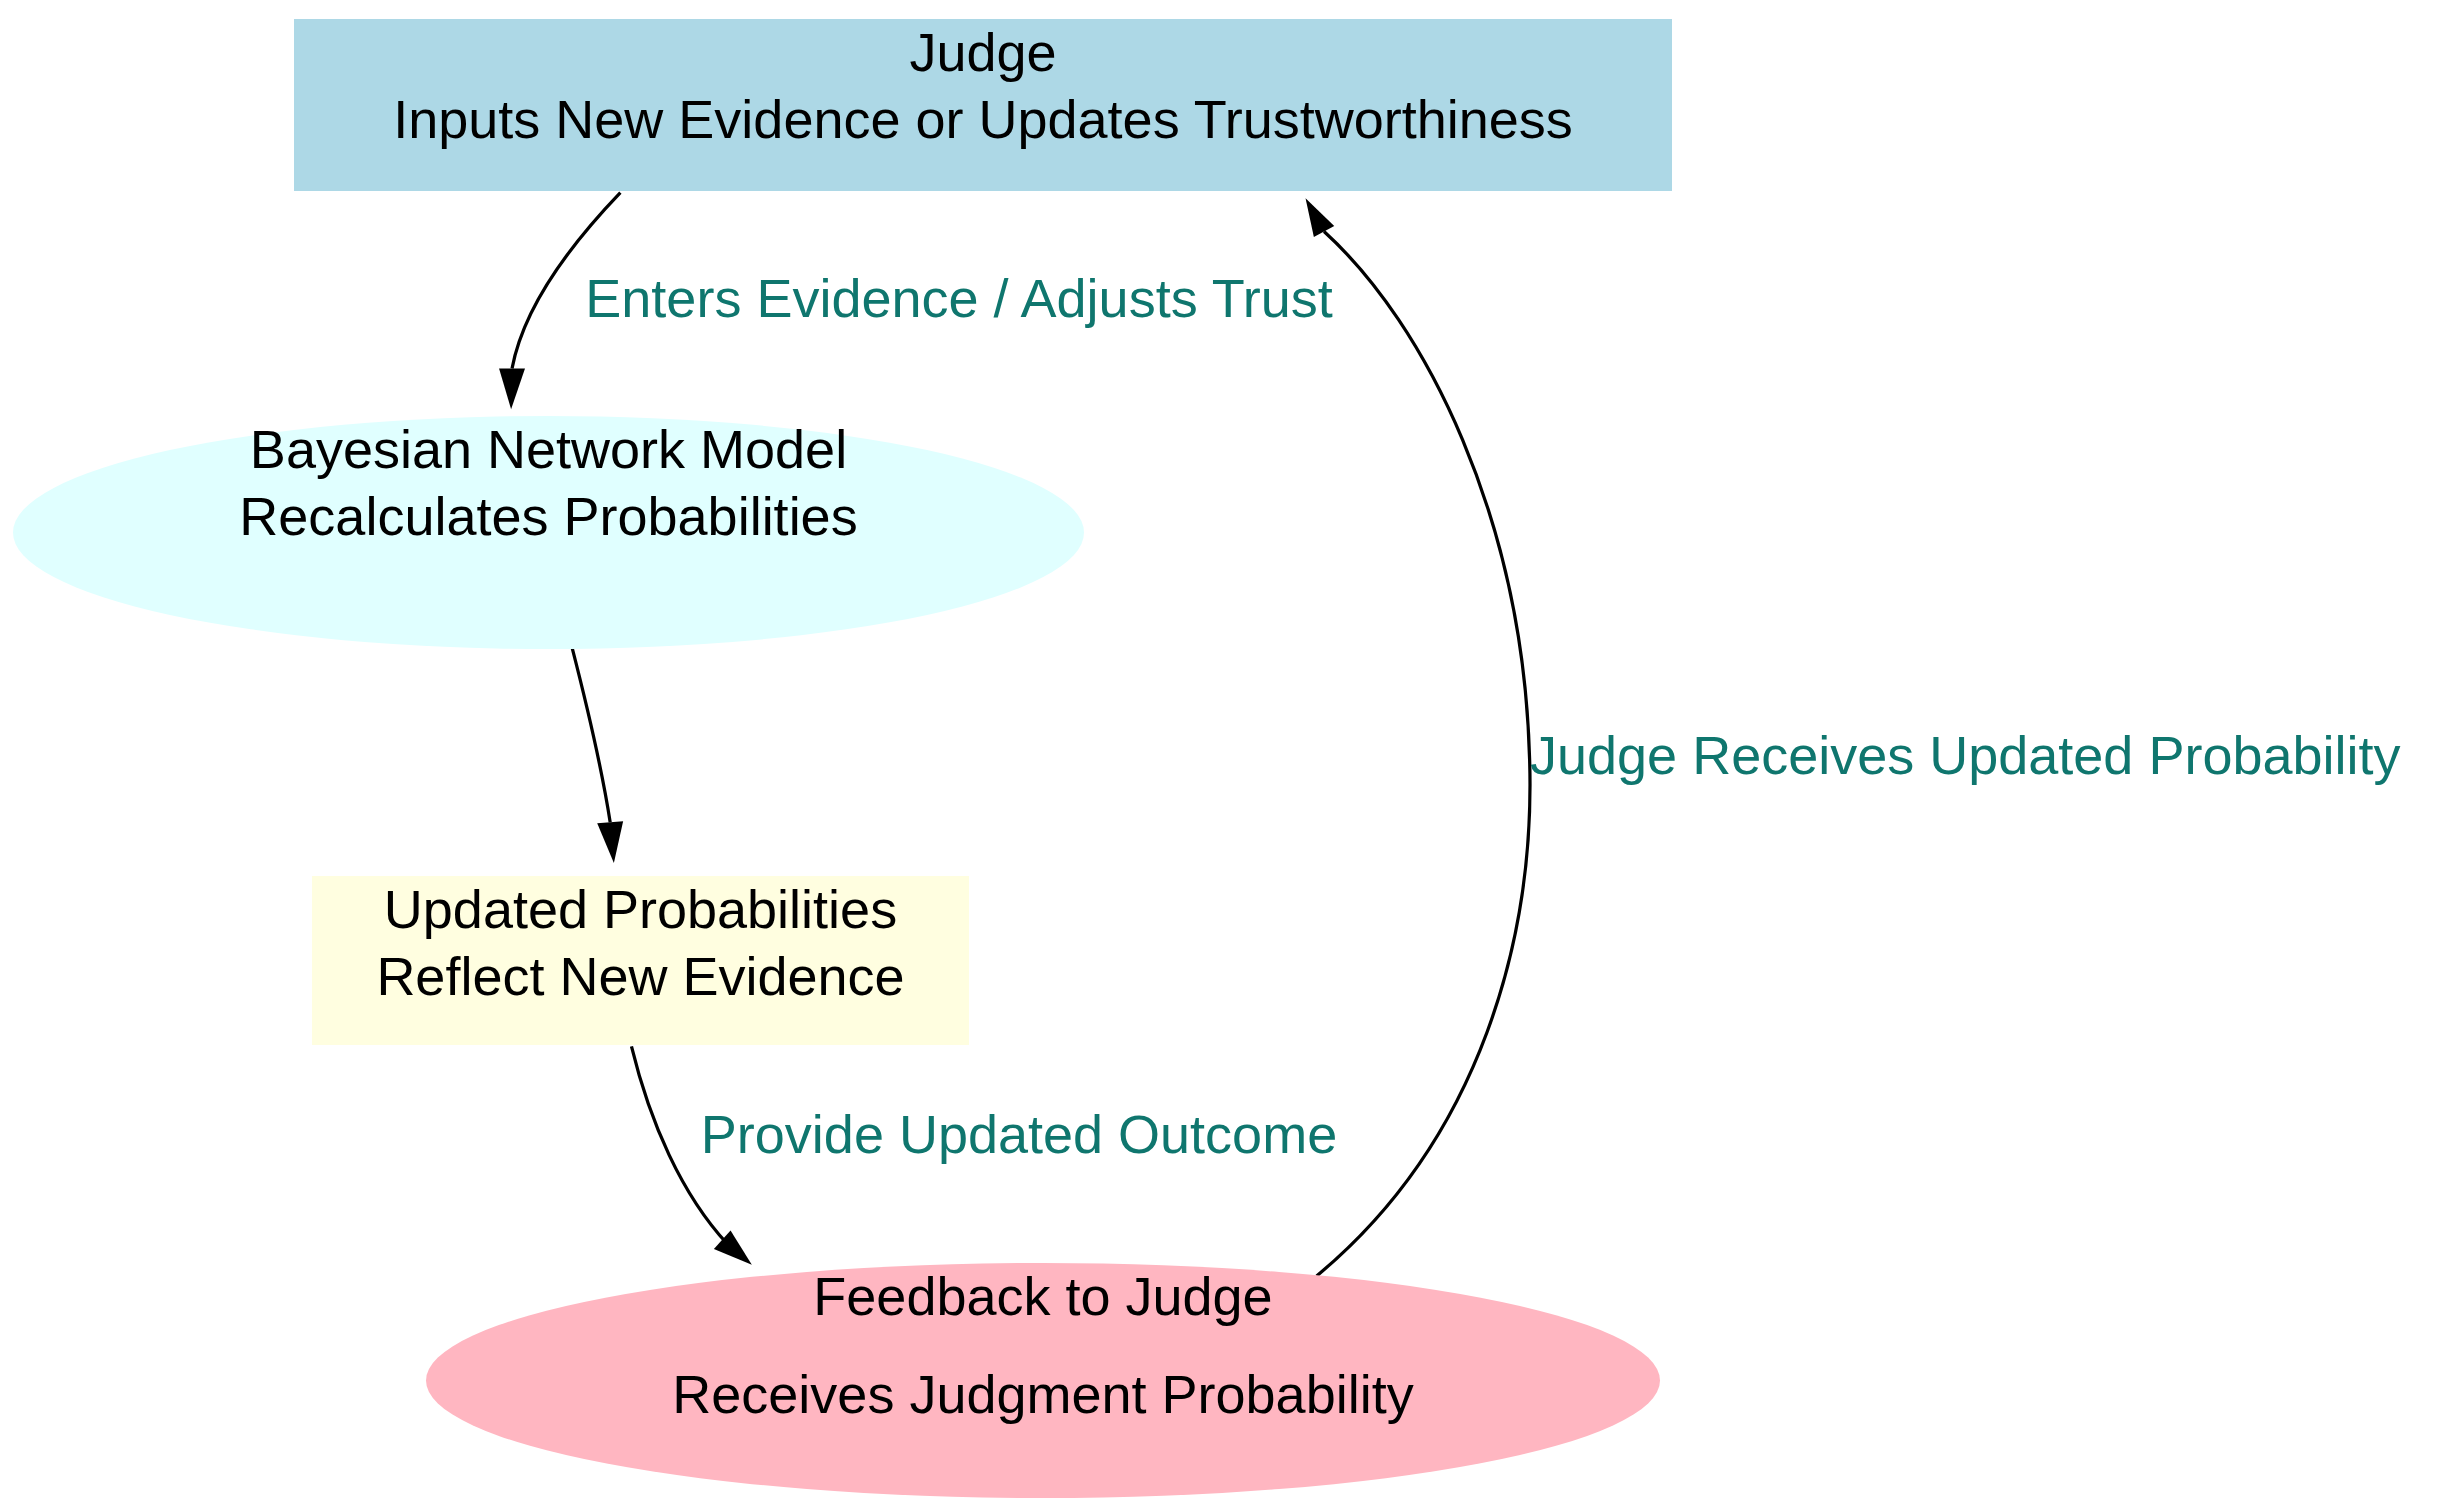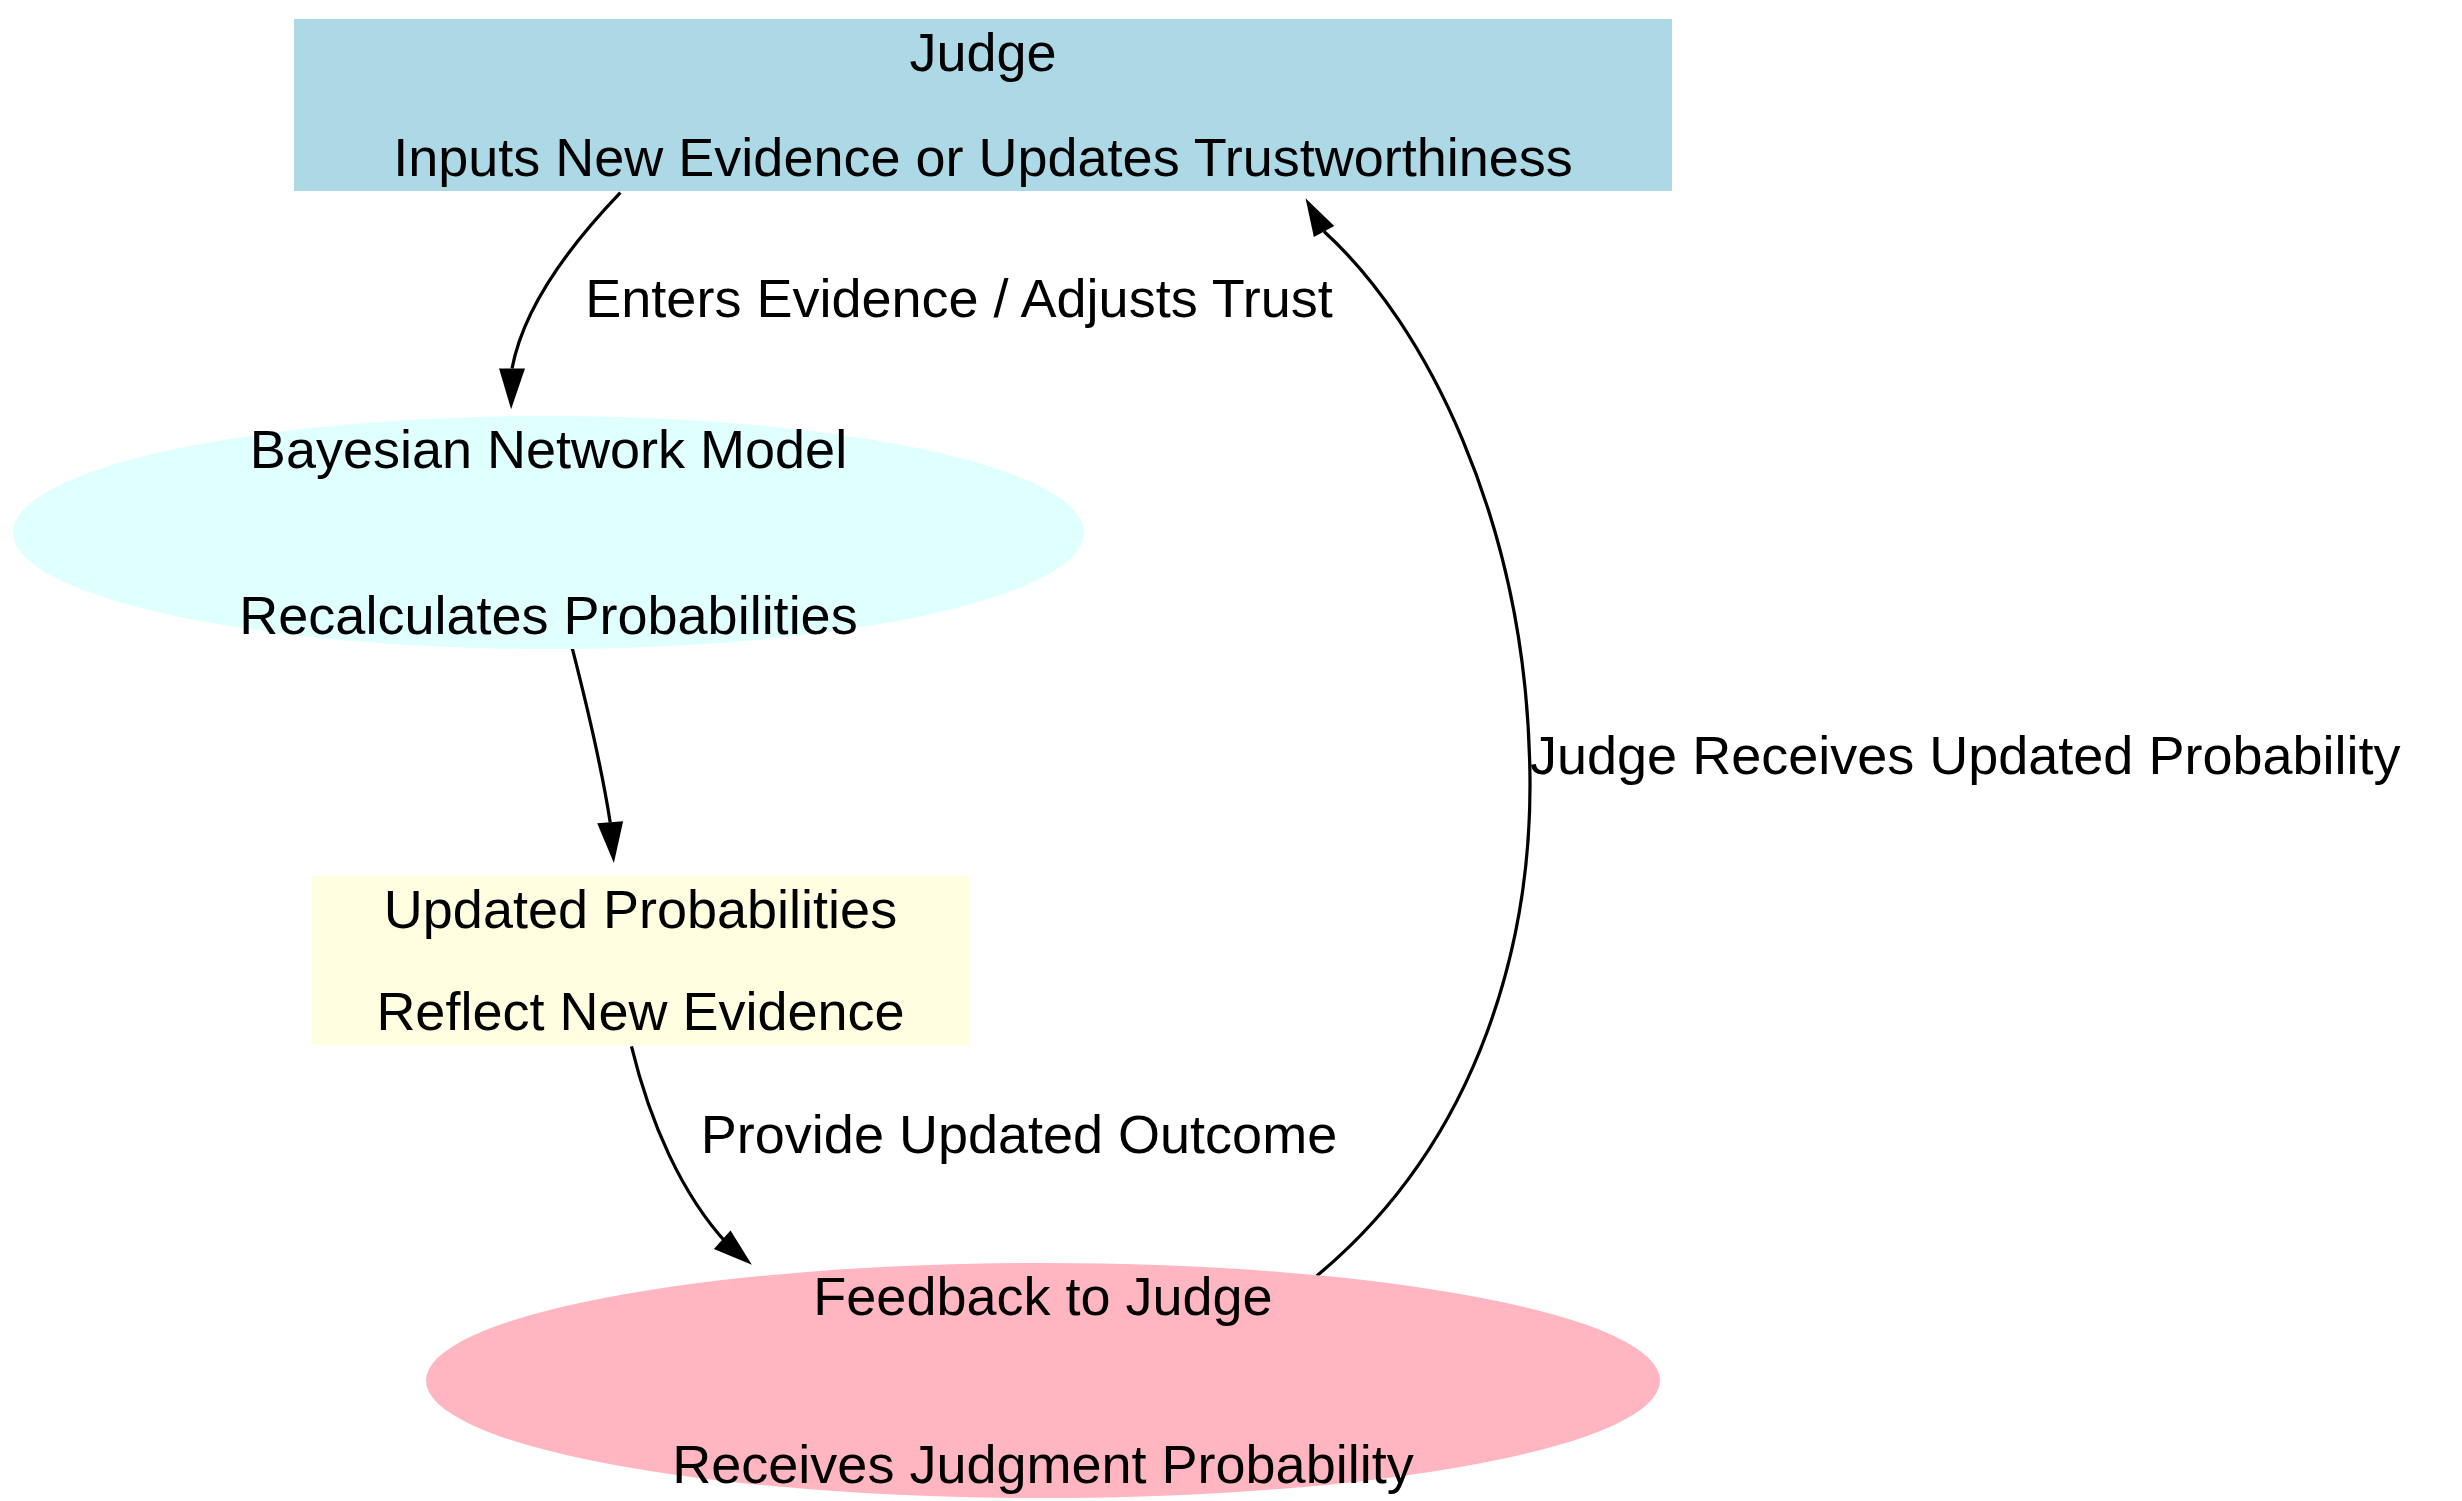--- a/index.html
+++ b/index.html
@@ -20,36 +20,36 @@
     left: 0; top: 0;
     width: 2462px;
     height: 1501px;
     z-index: 1;
   }
   .node {
     position: absolute;
     display: flex;
     flex-direction: column;
     align-items: center;
-    justify-content: space-between;
+    justify-content: flex-start;
     text-align: center;
     color: #000000;
     font-size: 54px;
     line-height: 67px;
     z-index: 2;
     white-space: nowrap;
   }
   .node.ellipse { border-radius: 50%; }
   .node-judge   { left: 294px;  top: 19.4px;   width: 1378px; height: 172px; }
   .node-bayes   { left: 13px;   top: 416px;  width: 1071px; height: 233px; }
   .node-updated { left: 312px;  top: 876px;  width: 657px;  height: 169px; }
   .node-feedback{ left: 426px;  top: 1263px; width: 1234px; height: 235px; }
   .edge-label {
     position: absolute;
-    color: #000000;
+    color: #0f766e;
     font-size: 54px;
     line-height: 61px;
     white-space: nowrap;
     z-index: 3;
   }
   .edge-label.centered { transform: translate(-50%, -50%); }
   .edge-label.left-anchored { transform: translate(0, -50%); }
   .lbl-enters   { left: 959px; top: 298px; }
   .lbl-dynamic  { left: 918px;  top: 760px; }
   .lbl-provide  { left: 1019px; top: 1134px; }

